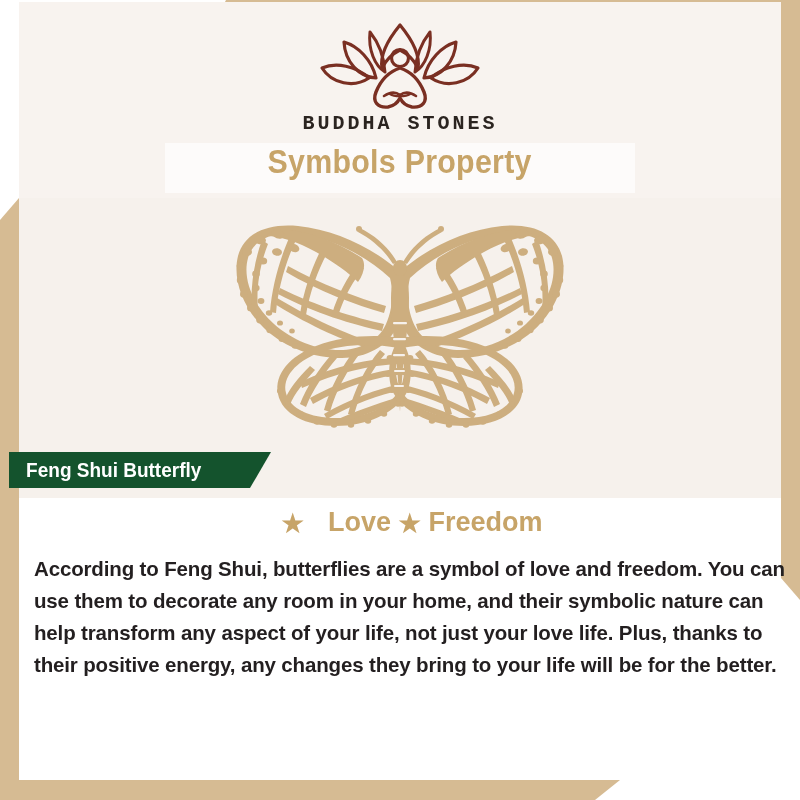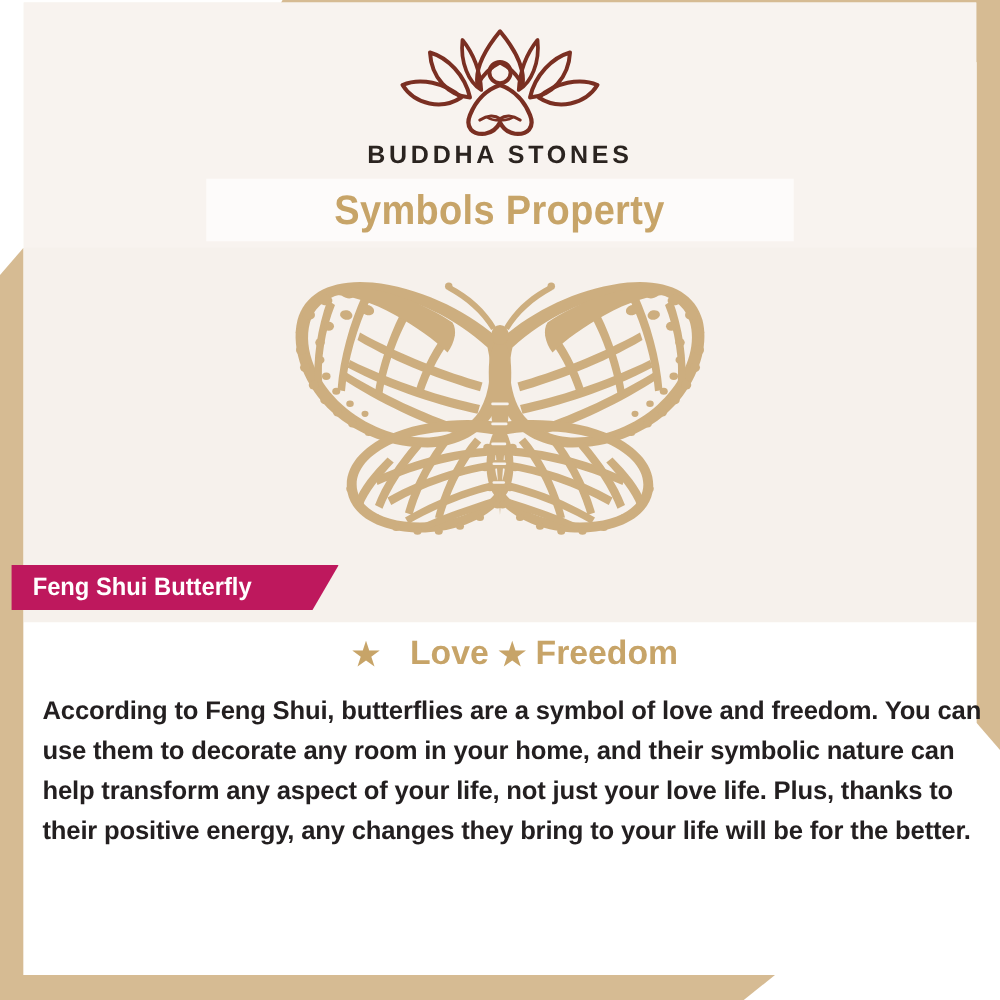--- a/index.html
+++ b/index.html
@@ -88,38 +88,37 @@
     left: 0;
     width: 800px;
     text-align: center;
   }
   #logo-mark {
     display: block;
     margin: 0 auto;
   }
   #logo-wordmark {
     margin-top: 2px;
-    font-family: Liberation Sans, sans-serif;
+    font-family: Liberation Mono, monospace;
     font-size: 20px;
     font-weight: 700;
     letter-spacing: 3.0px;
     color: #2b2420;
     line-height: 1;
   }
 
   
   #title-bar {
     position: absolute;
     top: 143px;
     left: 165px;
     width: 470px;
     height: 50px;
     background: #fdfbfa;
     display: flex;
-    align-items: center;
     justify-content: center;
   }
   #title-text {
     font-family: "Liberation Sans Narrow", "Liberation Sans", sans-serif;
     font-size: 33px;
     font-weight: 700;
     color: #c7a468;
     letter-spacing: 0.3px;
     transform: scaleX(0.92);
     white-space: nowrap;
@@ -139,21 +138,21 @@
     height: 100%;
   }
 
   
   #banner {
     position: absolute;
     top: 452px;
     left: 9px;
     width: 262px;
     height: 36px;
-    background: #be185d;
+    background: #14532d;
     clip-path: polygon(0 0, 100% 0, calc(100% - 21px) 100%, 0 100%);
     display: flex;
     align-items: center;
   }
   #banner-text {
     padding-left: 18px;
     font-family: "Liberation Sans Narrow", "Liberation Sans", sans-serif;
     font-size: 20px;
     font-weight: 700;
     color: #ffffff;

